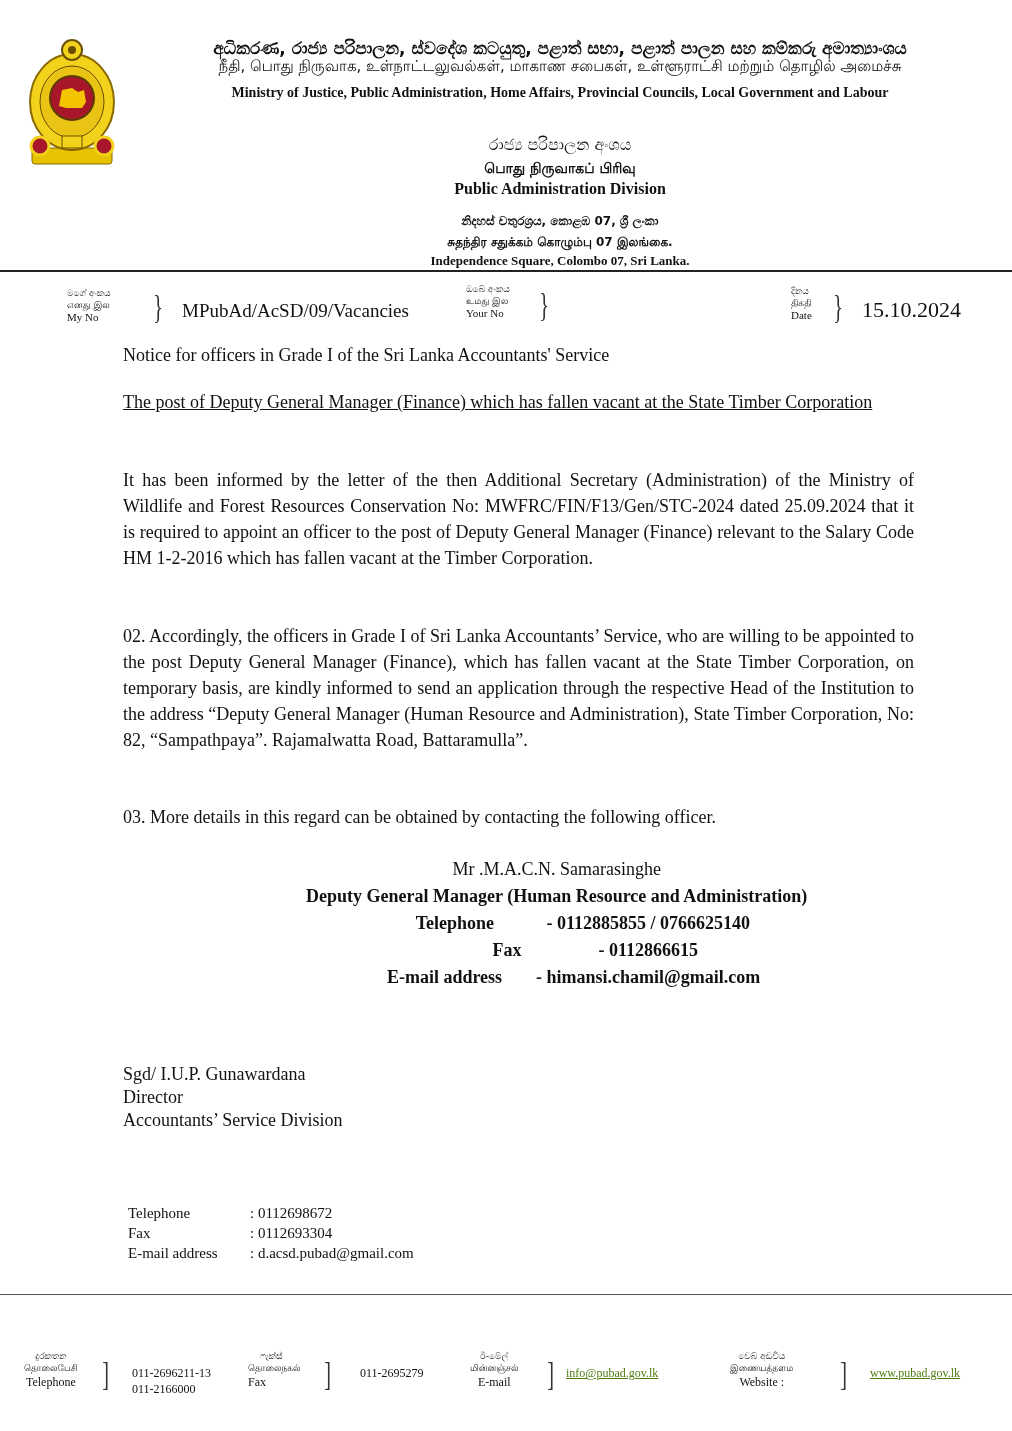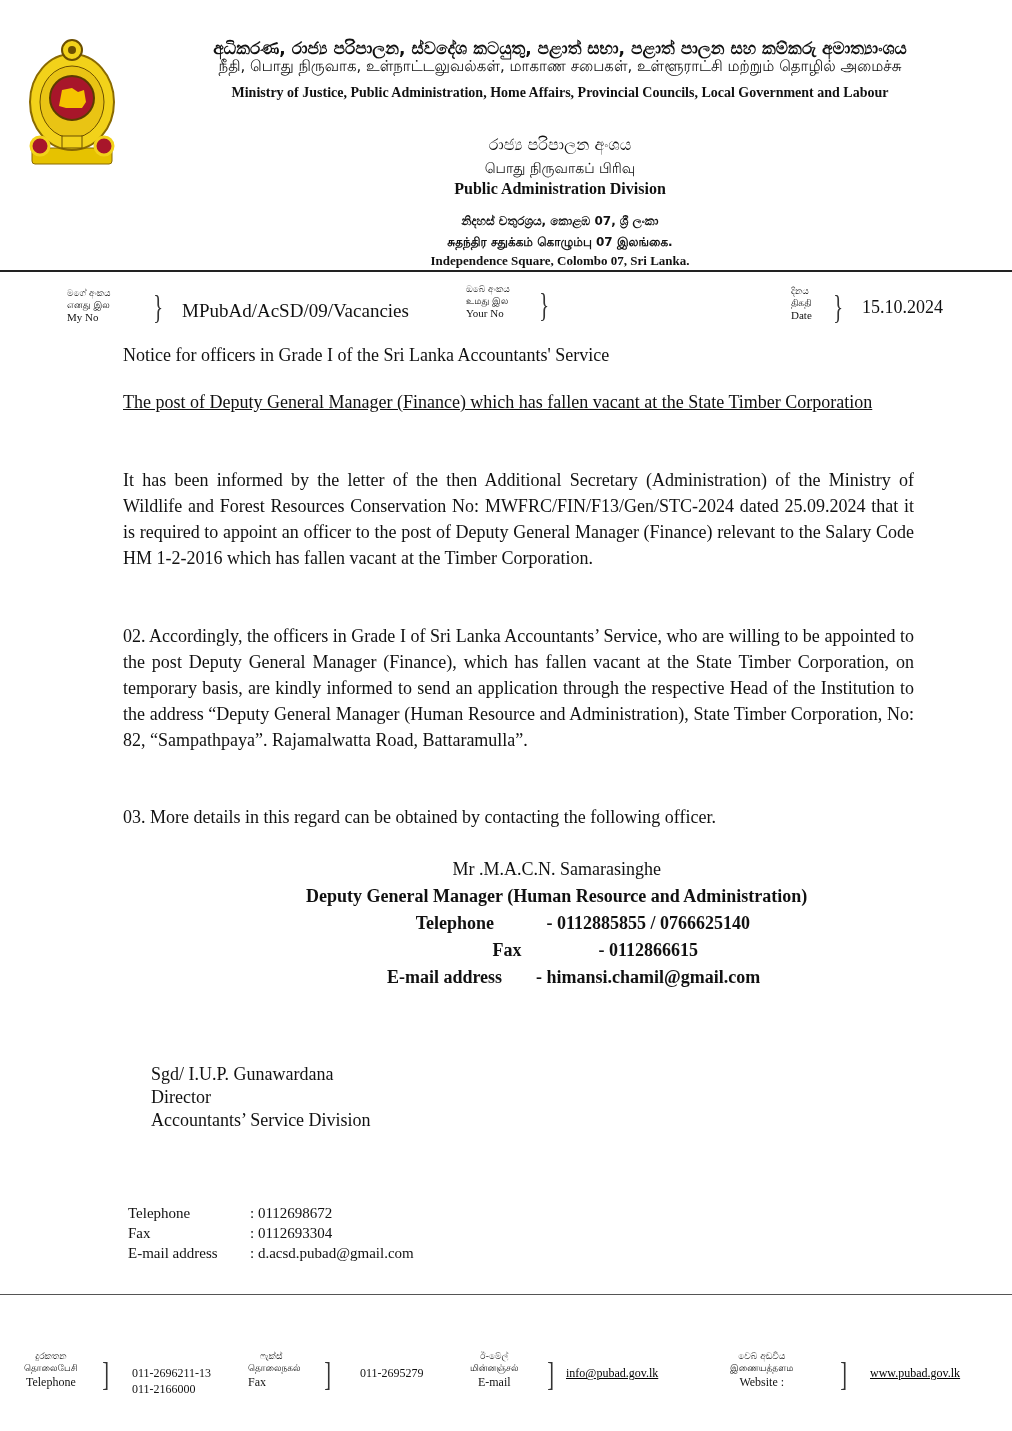--- a/index.html
+++ b/index.html
@@ -4,38 +4,38 @@
 <style>
   html,body{margin:0;padding:0;background:#fff;}
   body{width:1012px;height:1431px;position:relative;overflow:hidden;font-family:"Liberation Serif","DejaVu Serif",serif;color:#111;}
   .abs{position:absolute;}
   .logo{left:26px;top:36px;width:92px;height:134px;}
   .hdr{left:130px;width:860px;text-align:center;}
   .h-si{top:38px;font-size:17px;font-weight:bold;font-family:"DejaVu Sans",sans-serif;}
   .h-ta{top:57px;font-size:15px;font-family:"DejaVu Sans",sans-serif;}
   .h-en{top:85px;font-size:14px;font-weight:bold;}
   .d-si{top:135px;font-size:16px;font-family:"DejaVu Sans",sans-serif;}
-  .d-ta{top:160px;font-size:14px;font-family:"DejaVu Sans",sans-serif;}
+  .d-ta{top:160px;font-size:14px;font-family:"DejaVu Sans",sans-serif;font-weight:bold;}
   .d-en{top:180px;font-size:16px;font-weight:bold;}
   .a-si{top:214px;font-size:12px;font-weight:bold;font-family:"DejaVu Sans",sans-serif;}
   .a-ta{top:235px;font-size:12px;font-weight:bold;font-family:"DejaVu Sans",sans-serif;}
   .a-en{top:253px;font-size:13px;font-weight:bold;}
   .rule{left:0;width:1012px;height:2px;background:#222;}
   .small{font-size:11px;line-height:13px;}
   .tiny{font-size:9px;line-height:12px;font-family:"DejaVu Sans",sans-serif;}
   .brace{font-size:34px;line-height:34px;font-weight:100;color:#333;transform:scaleX(0.6);}
   .body{left:123px;width:791px;font-size:18px;line-height:26px;text-align:justify;}
   .title{font-size:18px;line-height:26px;text-decoration:underline;}
   .contact{left:306px;font-size:18px;font-weight:bold;line-height:27px;}
   .contact .lbl{display:inline-block;width:183px;}
   .sig{left:123px;width:796px;font-size:18px;line-height:23px;text-align:justify;}
   .dir{left:128px;font-size:15px;line-height:20px;}
   .dir .lbl{display:inline-block;width:122px;}
   .foot{font-size:12px;line-height:16px;}
-  a{color:#000000;text-decoration:underline;text-align:center;}
+  a{color:#4d7c0f;text-decoration:underline;text-align:center;}
 </style>
 </head>
 <body>
 
 <svg class="abs logo" viewBox="0 0 92 134">
   <rect x="6" y="112" width="80" height="16" rx="3" fill="#e6c200" stroke="#8a6a00"></rect>
   <ellipse cx="46" cy="66" rx="42" ry="48" fill="#f2d21a" stroke="#8a6a00" stroke-width="2"></ellipse>
   <ellipse cx="46" cy="66" rx="32" ry="36" fill="#e9c414" stroke="#6b4e00"></ellipse>
   <circle cx="46" cy="62" r="22" fill="#a8162a" stroke="#5c3b00" stroke-width="2"></circle>
   <path d="M33 70 L36 54 L46 52 L52 56 L58 54 L60 66 L56 72 L40 72 Z" fill="#f5c400"></path>
@@ -73,37 +73,37 @@
 </div>
 <div class="abs brace" style="left:536px;top:288px;">}</div>
 <div class="abs" style="left:560px;top:300px;font-size:19px;"></div>
 
 <div class="abs" style="left:791px;top:285px;">
   <div class="tiny">දිනය</div>
   <div class="tiny">திகதி</div>
   <div class="small">Date</div>
 </div>
 <div class="abs brace" style="left:830px;top:290px;">}</div>
-<div class="abs" style="left:862px;top:297px;font-size:18px;">15.10.2024</div>
+<div class="abs" style="left:862px;top:297px;font-size:22px;">15.10.2024</div>
 
 <div class="abs body" style="top:342px;">Notice for officers in Grade I of the Sri Lanka Accountants' Service</div>
 <div class="abs body title" style="top:389px;text-align:left;">The post of Deputy General Manager (Finance) which has fallen vacant at the State Timber Corporation</div>
 <div class="abs body" style="top:467px;">It has been informed by the letter of the then Additional Secretary (Administration) of the Ministry of Wildlife and Forest Resources Conservation No: MWFRC/FIN/F13/Gen/STC-2024 dated 25.09.2024 that it is required to appoint an officer to the post of Deputy General Manager (Finance) relevant to the Salary Code HM 1-2-2016 which has fallen vacant at the Timber Corporation.</div>
 <div class="abs body" style="top:623px;">02.  Accordingly, the officers in Grade I of Sri Lanka Accountants’ Service, who are willing to be appointed to the post Deputy General Manager (Finance), which has fallen vacant at the State Timber Corporation, on temporary basis, are kindly informed to send an application through the respective Head of the Institution to the address “Deputy General Manager (Human Resource and Administration), State Timber Corporation, No: 82, “Sampathpaya”. Rajamalwatta Road, Battaramulla”.</div>
 <div class="abs body" style="top:804px;">03. More details in this regard can be obtained by contacting the following officer.</div>
 
 <div class="abs contact" style="top:856px;text-align:center;">
   <div style="font-weight:normal;">Mr .M.A.C.N. Samarasinghe</div>
   <div>Deputy General Manager (Human Resource and Administration)</div>
   <div><span class="lbl">Telephone</span><span>- 0112885855 / 0766625140</span></div>
   <div><span class="lbl">Fax</span><span>- 0112866615</span></div>
   <div><span class="lbl">E-mail address</span><span>- himansi.chamil@gmail.com</span></div>
 </div>
 
-<div class="abs sig" style="top:1063px;margin-left:28px;">
+<div class="abs sig" style="top:1063px;">
   <div>Sgd/ I.U.P. Gunawardana</div>
   <div>Director</div>
   <div>Accountants’ Service Division</div>
 </div>
 
 <div class="abs dir" style="top:1203px;">
   <div><span class="lbl">Telephone</span><span>:  0112698672</span></div>
   <div><span class="lbl">Fax</span><span>:  0112693304</span></div>
   <div><span class="lbl">E-mail address</span><span>:  d.acsd.pubad@gmail.com</span></div>
 </div>

